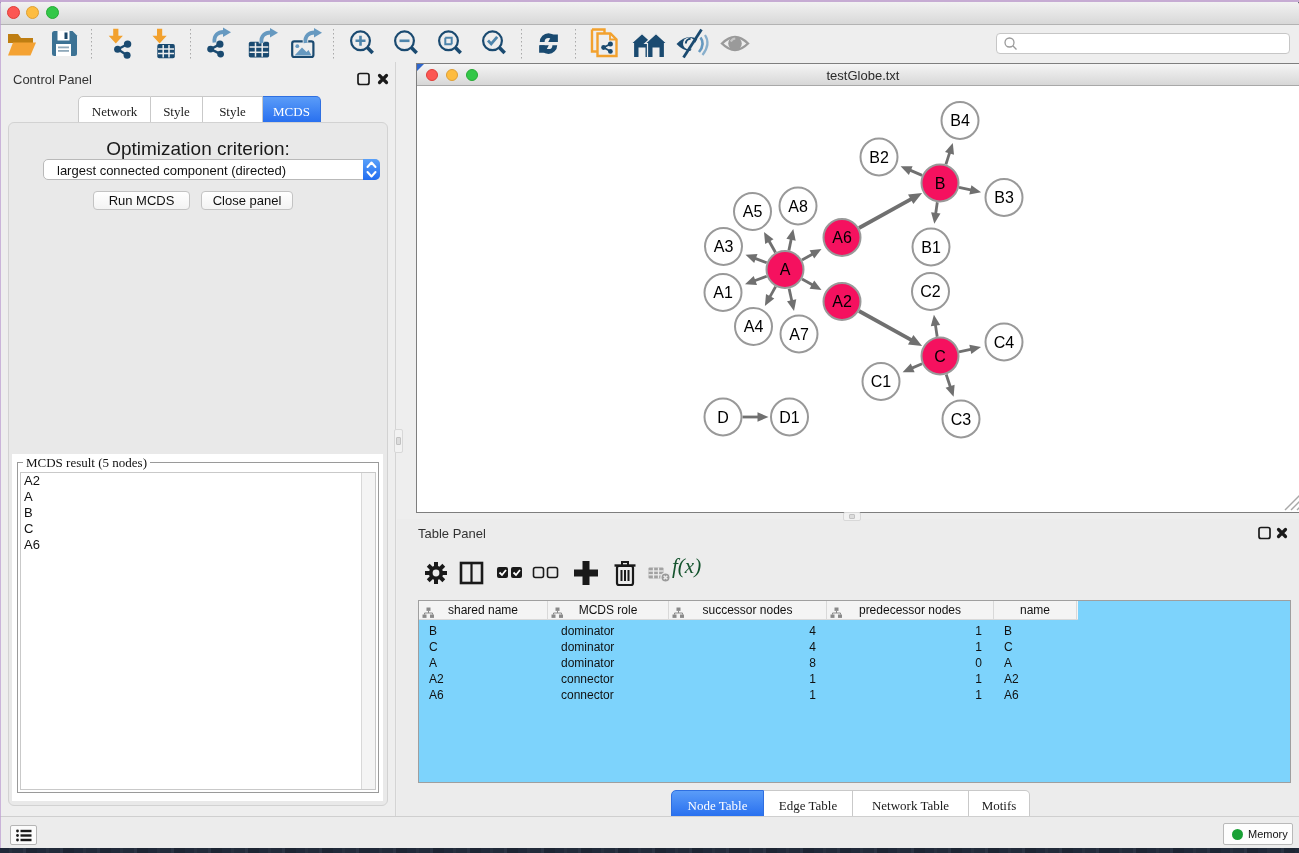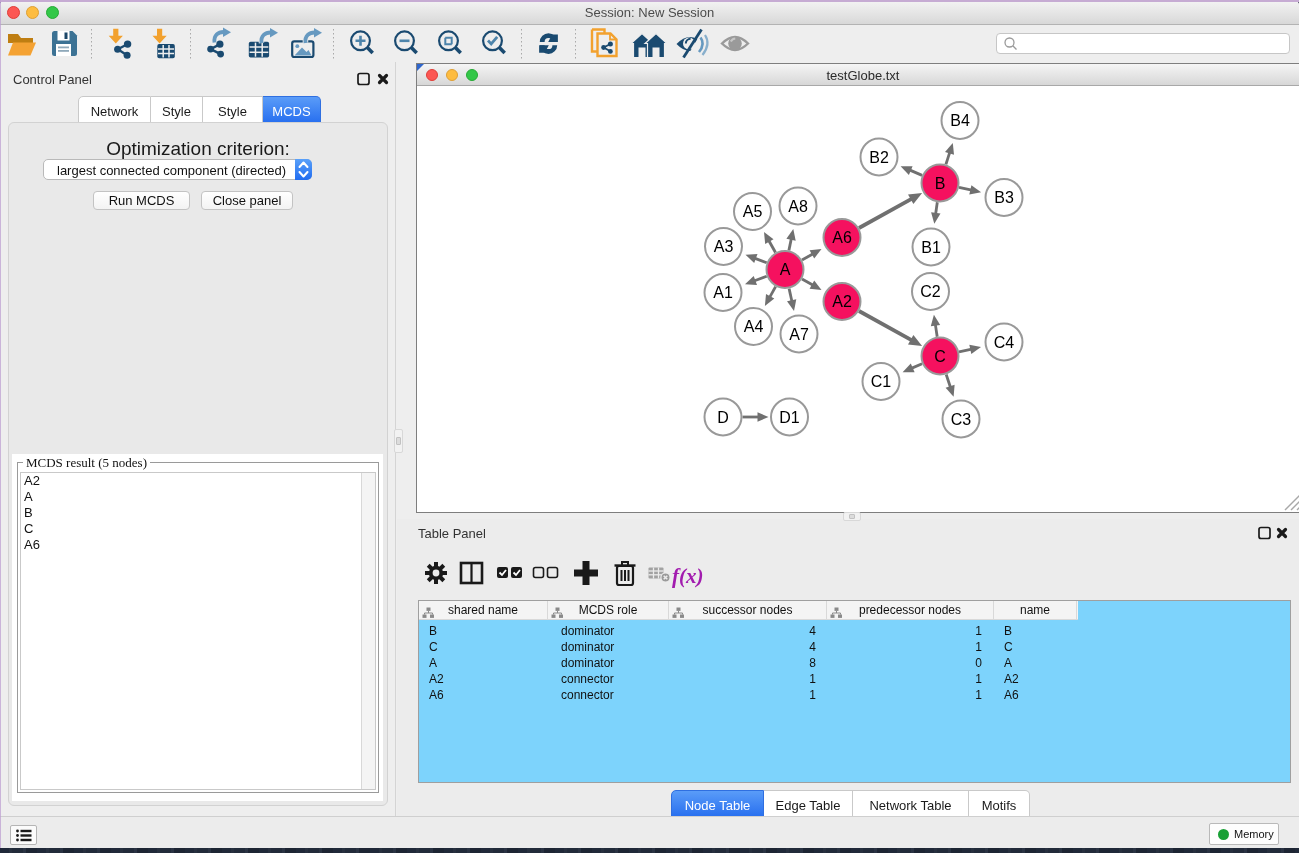--- a/index.html
+++ b/index.html
@@ -10,39 +10,39 @@
 #titlebar { position:absolute; left:0; top:0; width:1299px; height:25px; background:linear-gradient(#f4f4f4,#d8d8d8); border-bottom:1px solid #b3b3b3; border-radius:5px 5px 0 0; }
 .tl { position:absolute; top:6px; width:13px; height:13px; border-radius:50%; }
 #titlebar .t-red { left:7px; background:#fc5753; border:1px solid #df3e38; }
 #titlebar .t-yel { left:26px; background:#fdbc40; border:1px solid #de9f34; }
 #titlebar .t-grn { left:46px; background:#33c748; border:1px solid #27aa35; }
 #titlebar .title { position:absolute; top:5px; left:0; width:100%; text-align:center; font-size:13px; color:#4c4c4c; }
 #toolbar { position:absolute; left:0; top:26px; width:1299px; height:36px; background:#eeeeee; }
 #searchbox { position:absolute; left:996px; top:7px; width:294px; height:21px; background:#fff; border:1px solid #c6c6c6; border-radius:4px; }
 #cpanel { position:absolute; left:0; top:62px; width:396px; height:754px; background:#eeeeee; border-right:1px solid #d4d4d4; }
 #cpanel .hdr { position:absolute; left:13px; top:10px; font-size:13px; color:#333; }
-.seg { position:absolute; display:flex; height:31px; font-size:13px; }
+.seg { position:absolute; display:flex; height:31px; font-size:13px;font-family:Liberation Serif, serif; }
 .seg .s { background:#fff; border:1px solid #c9c9c9; border-left:none; color:#1a1a1a; display:flex; align-items:center; justify-content:center; white-space:nowrap; }
 .seg .s.first { border-left:1px solid #c9c9c9; border-radius:5px 0 0 5px; }
 .seg .s.last { border-radius:0 5px 5px 0; }
 .seg .s.sel { background:linear-gradient(#5a9cf8,#2169ee); border-color:#2f6fe0; color:#fff; }
 #mcdsbox { position:absolute; left:8px; top:60px; width:380px; height:684px; background:#e9e9e9; border:1px solid #d2d2d2; border-radius:6px; }
 #optlabel { position:absolute; left:0; top:15px; width:100%; text-align:center; font-size:19px; color:#1a1a1a; }
-#dropdown { position:absolute; left:34px; top:36px; width:269px; height:21px; background:#fff; border:1px solid #b9b9b9; border-radius:5px; }
+#dropdown { position:absolute; left:34px; top:36px; width:337px; height:21px; background:#fff; border:1px solid #b9b9b9; border-radius:5px; }
 #dropdown .txt { position:absolute; left:13px; top:3px; font-size:13px; color:#111; }
 #dropdown .stepper { position:absolute; right:-1px; top:-1px; width:17px; height:21px; background:linear-gradient(#59a0f9,#206cf0); border-radius:0 5px 5px 0; }
 .btn { position:absolute; height:19px; background:linear-gradient(#ffffff,#f3f3f3); border:1px solid #c3c3c3; border-radius:4px; font-size:13px; color:#111; text-align:center; line-height:17px; }
 #resultwrap { position:absolute; left:12px; top:392px; width:371px; height:347px; background:#fff; }
 #fieldset { position:absolute; left:5px; top:8px; right:4px; bottom:8px; border:1px solid #9a9a9a; }
 #fieldset .lg { position:absolute; top:-8px; left:5px; background:#fff; padding:0 3px; font-size:13px; color:#111;font-family:Liberation Serif, serif; }
 #mlist { position:absolute; left:2px; top:9px; right:2px; bottom:2px; background:#fff; border:1px solid #c9c9c9; font-size:13px; color:#111; }
 #mlist .row { height:16px; line-height:16px; padding-left:3px; }
 #mlist .sb { position:absolute; right:0; top:0; width:14px; height:100%; background:#f4f4f4; border-left:1px solid #d8d8d8; }
 #statusbar { position:absolute; left:0; top:816px; width:1299px; height:32px; background:#ececec; border-top:1px solid #cfcfcf; }
-#memorybtn { position:absolute; right:20px; top:6px; width:70px; height:22px; background:#fdfdfd; border:1px solid #b9b9b9; border-radius:2px; font-size:11px; color:#111; }
+#memorybtn { position:absolute; right:6px; top:6px; width:70px; height:22px; background:#fdfdfd; border:1px solid #b9b9b9; border-radius:2px; font-size:11px; color:#111; }
 #netwin { position:absolute; left:416px; top:63px; width:894px; height:450px; background:#fff; border:1px solid #7e7e7e; }
 #nettitle { position:absolute; left:0; top:0; width:100%; height:22px; background:linear-gradient(#f5f5f5,#d7d7d7); border-bottom:1px solid #a8a8a8; }
 #nettitle .title { position:absolute; width:100%; text-align:center; top:4px; font-size:13px; color:#2b2b2b; }
 #nettitle .t-red { left:9px; top:5px; background:#fc5753; border:1px solid #df3e38; width:12px; height:12px; }
 #nettitle .t-yel { left:29px; top:5px; background:#fdbc40; border:1px solid #de9f34; width:12px; height:12px; }
 #nettitle .t-grn { left:49px; top:5px; background:#33c748; border:1px solid #27aa35; width:12px; height:12px; }
 #tpanel { position:absolute; left:397px; top:519px; width:902px; height:297px; background:#ececec; }
 #tpanel .hdr { position:absolute; left:21px; top:7px; font-size:13px; color:#333; }
 #ttable { position:absolute; left:21px; top:81px; width:873px; height:183px; background:#7dd3fc; border:1px solid #9f9f9f; }
 #thead { position:absolute; left:0; top:0; width:659px; height:19px; background:#f4f4f4; border-bottom:1px solid #d9d9d9; font-size:12px; color:#111; }
@@ -50,21 +50,20 @@
 .trow { position:absolute; left:0; width:100%; height:16px; font-size:12px; color:#111; line-height:16px; }
 
 </style>
 </head>
 <body>
 <div id="app">
   <div id="titlebar">
     <div class="tl t-red"></div>
       <div class="tl t-yel"></div>
       <div class="tl t-grn"></div>
-    <div class="title">Session: New Session</div>
   </div>
   <div id="toolbar">
       <svg id="tbsvg" width="1299" height="36" viewBox="0 26 1299 36" style="position:absolute;left:0;top:0;">
         <line x1="91.5" y1="29" x2="91.5" y2="59" stroke="#a9a9a9" stroke-width="1" stroke-dasharray="1.5,2.5"></line>
         <line x1="190.5" y1="29" x2="190.5" y2="59" stroke="#a9a9a9" stroke-width="1" stroke-dasharray="1.5,2.5"></line>
         <line x1="333.5" y1="29" x2="333.5" y2="59" stroke="#a9a9a9" stroke-width="1" stroke-dasharray="1.5,2.5"></line>
         <line x1="521.5" y1="29" x2="521.5" y2="59" stroke="#a9a9a9" stroke-width="1" stroke-dasharray="1.5,2.5"></line>
         <line x1="575.5" y1="29" x2="575.5" y2="59" stroke="#a9a9a9" stroke-width="1" stroke-dasharray="1.5,2.5"></line>
         <path d="M8 34 h10 l3 4 h12 v5 h-25 z" fill="#bf7e12"></path>
         <path d="M8 55.5 L13 42.5 H36 L30.5 55.5 Z" fill="#f4a233"></path>
@@ -245,21 +244,21 @@
         <rect x="2.5" y="9.5" width="15" height="11" rx="1" fill="#a2a2a2"></rect>
         <g stroke="#ececec" stroke-width="1.3">
           <line x1="2.5" y1="13" x2="17.5" y2="13"></line>
           <line x1="2.5" y1="16.8" x2="17.5" y2="16.8"></line>
           <line x1="7.5" y1="9.5" x2="7.5" y2="20.5"></line>
           <line x1="12.5" y1="9.5" x2="12.5" y2="20.5"></line>
         </g>
         <circle cx="19.5" cy="19.5" r="4.6" fill="#9a9a9a" stroke="#ececec" stroke-width="1.2"></circle>
         <path d="M17.7 17.7 l3.6 3.6 M21.3 17.7 l-3.6 3.6" stroke="#ececec" stroke-width="1.5"></path>
       </svg>
-      <div class="abs" style="left:275px;top:45px;font-family:'Liberation Serif',serif;font-style:italic;font-size:21px;color:#a21caf;font-weight:bold;">f(x)</div>
+      <div class="abs" style="left:275px;top:35px;font-family:'Liberation Serif',serif;font-style:italic;font-size:21px;color:#14532d;">f(x)</div>
     <div id="ttable">
         <div id="thead">
           <div class="c" style="left:0px;width:129px;"><span style="position:absolute;left:3px;top:3px;"><svg width="13" height="12" viewBox="0 0 13 12" style="vertical-align:-2px;">
                 <rect x="4.5" y="0.5" width="4" height="3.4" fill="#8a8a8a"></rect>
                 <rect x="0.5" y="7.5" width="4" height="3.4" fill="#8a8a8a"></rect>
                 <rect x="8" y="7.5" width="4" height="3.4" fill="#8a8a8a"></rect>
                 <path d="M6.5 4 v2 M2.5 7.5 v-1.5 h8 v1.5" stroke="#8a8a8a" stroke-width="1" fill="none"></path>
               </svg></span>shared name</div>
           <div class="c" style="left:129px;width:121px;"><span style="position:absolute;left:3px;top:3px;"><svg width="13" height="12" viewBox="0 0 13 12" style="vertical-align:-2px;">
                 <rect x="4.5" y="0.5" width="4" height="3.4" fill="#8a8a8a"></rect>

